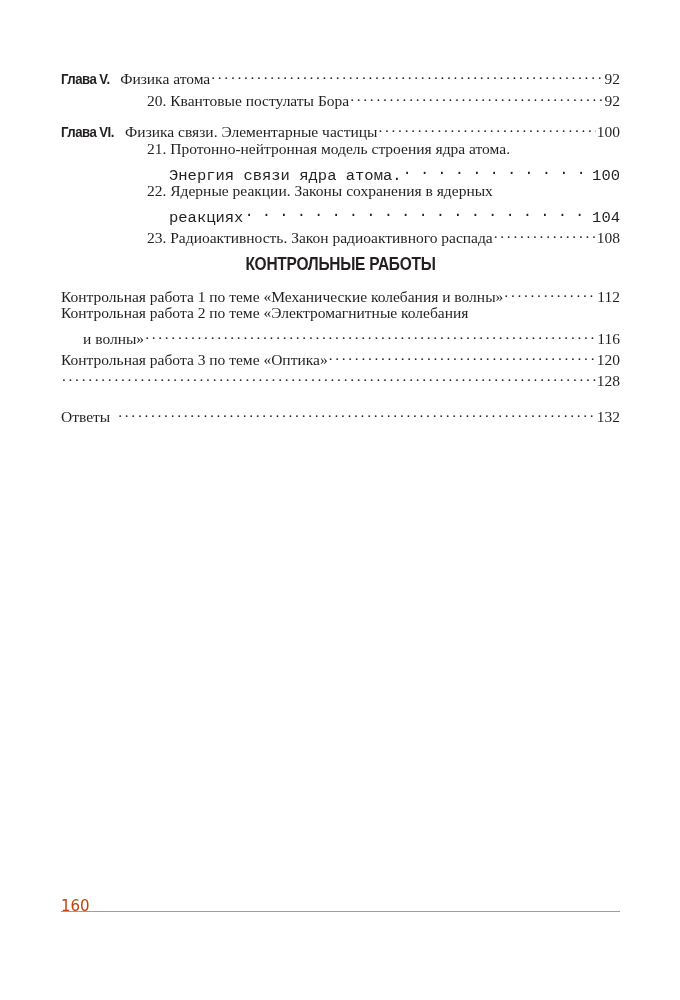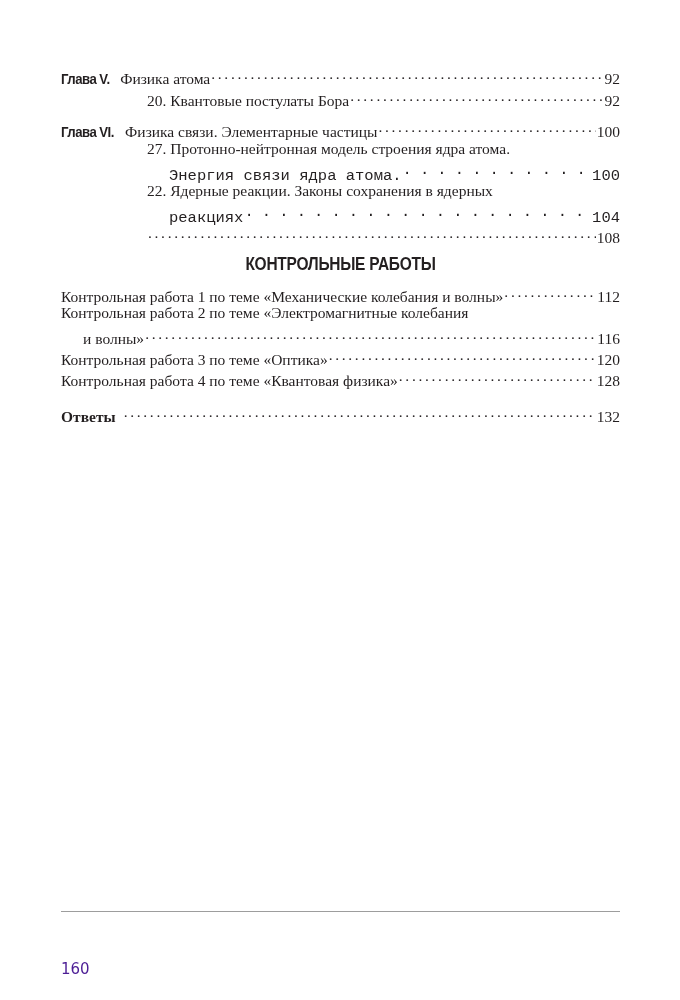--- a/index.html
+++ b/index.html
@@ -14,23 +14,23 @@
     .row .page-num { flex:0 0 auto; }
     .chapter-label { font-family: "Liberation Sans", "DejaVu Sans", sans-serif; font-weight:bold;
                      font-size:15px; letter-spacing:-0.6px; transform:scaleX(0.88); transform-origin:left;
                      display:inline-block; margin-right:-4px; }
     .ind1 { left:86px; width:473px; }
     .ind2 { left:108px; width:451px;font-family:Liberation Mono, monospace; }
     .cw-cont { left:22px; width:537px; }
     .section-title { position:absolute; left:0; width:559px; top:254px; text-align:center;
                      font-family: "Liberation Sans", "DejaVu Sans", sans-serif; font-weight:bold;
                      font-size:18px; letter-spacing:-0.3px; transform:scaleX(0.86); }
-    .bold { font-weight:bold; }
+    .bold { font-weight:normal; }
     .footer-rule { position:absolute; left:61px; top:911px; width:559px; height:1px; background:#9d9d9d; }
-    .footer-num { position:absolute; left:61px; top:960px; font-family:"DejaVu Sans", sans-serif; font-size:15px; color:#4c1d95; }
+    .footer-num { position:absolute; left:61px; top:897px; font-family:"DejaVu Sans", sans-serif; font-size:15px; color:#c2410c; }
   </style>
 </head>
 <body>
 
 <div class="page">
 
   <div class="row" style="top:64px;">
     <span class="chapter-label">Глава V.</span>
     <span style="margin-left:8px;">Физика атома</span>
     <span class="lead"></span>
@@ -42,36 +42,37 @@
     <span class="page-num">92</span>
   </div>
 
   <div class="row" style="top:117px;">
     <span class="chapter-label">Глава VI.</span>
     <span style="margin-left:8px;">Физика связи. Элементарные частицы</span>
     <span class="lead"></span>
     <span class="page-num">100</span>
   </div>
   <div class="row ind1" style="top:139px;">
-    <span>27. Протонно-нейтронная модель строения ядра атома.</span>
+    <span>21. Протонно-нейтронная модель строения ядра атома.</span>
   </div>
   <div class="row ind2" style="top:160px;">
     <span>Энергия связи ядра атома.</span>
     <span class="lead"></span>
     <span class="page-num">100</span>
   </div>
   <div class="row ind1" style="top:181px;">
     <span>22. Ядерные реакции. Законы сохранения в ядерных</span>
   </div>
   <div class="row ind2" style="top:202px;">
     <span>реакциях</span>
     <span class="lead"></span>
     <span class="page-num">104</span>
   </div>
   <div class="row ind1" style="top:223px;">
+    <span>23. Радиоактивность. Закон радиоактивного распада</span>
     <span class="lead"></span>
     <span class="page-num">108</span>
   </div>
 
   <div class="section-title">КОНТРОЛЬНЫЕ РАБОТЫ</div>
 
   <div class="row" style="top:282px;">
     <span>Контрольная работа 1 по теме «Механические колебания и волны»</span>
     <span class="lead"></span>
     <span class="page-num">112</span>
@@ -83,21 +84,20 @@
     <span>и волны»</span>
     <span class="lead"></span>
     <span class="page-num">116</span>
   </div>
   <div class="row" style="top:345px;justify-content:space-between;">
     <span>Контрольная работа 3 по теме «Оптика»</span>
     <span class="lead"></span>
     <span class="page-num">120</span>
   </div>
   <div class="row" style="top:366px;">
-    <span>Контрольная работа 4 по теме «Квантовая физика»</span>
     <span class="lead"></span>
     <span class="page-num">128</span>
   </div>
 
   <div class="row" style="top:402px;">
     <span class="bold">Ответы</span>
     <span class="lead" style="margin-left:8px;"></span>
     <span class="page-num">132</span>
   </div>
 </div>

